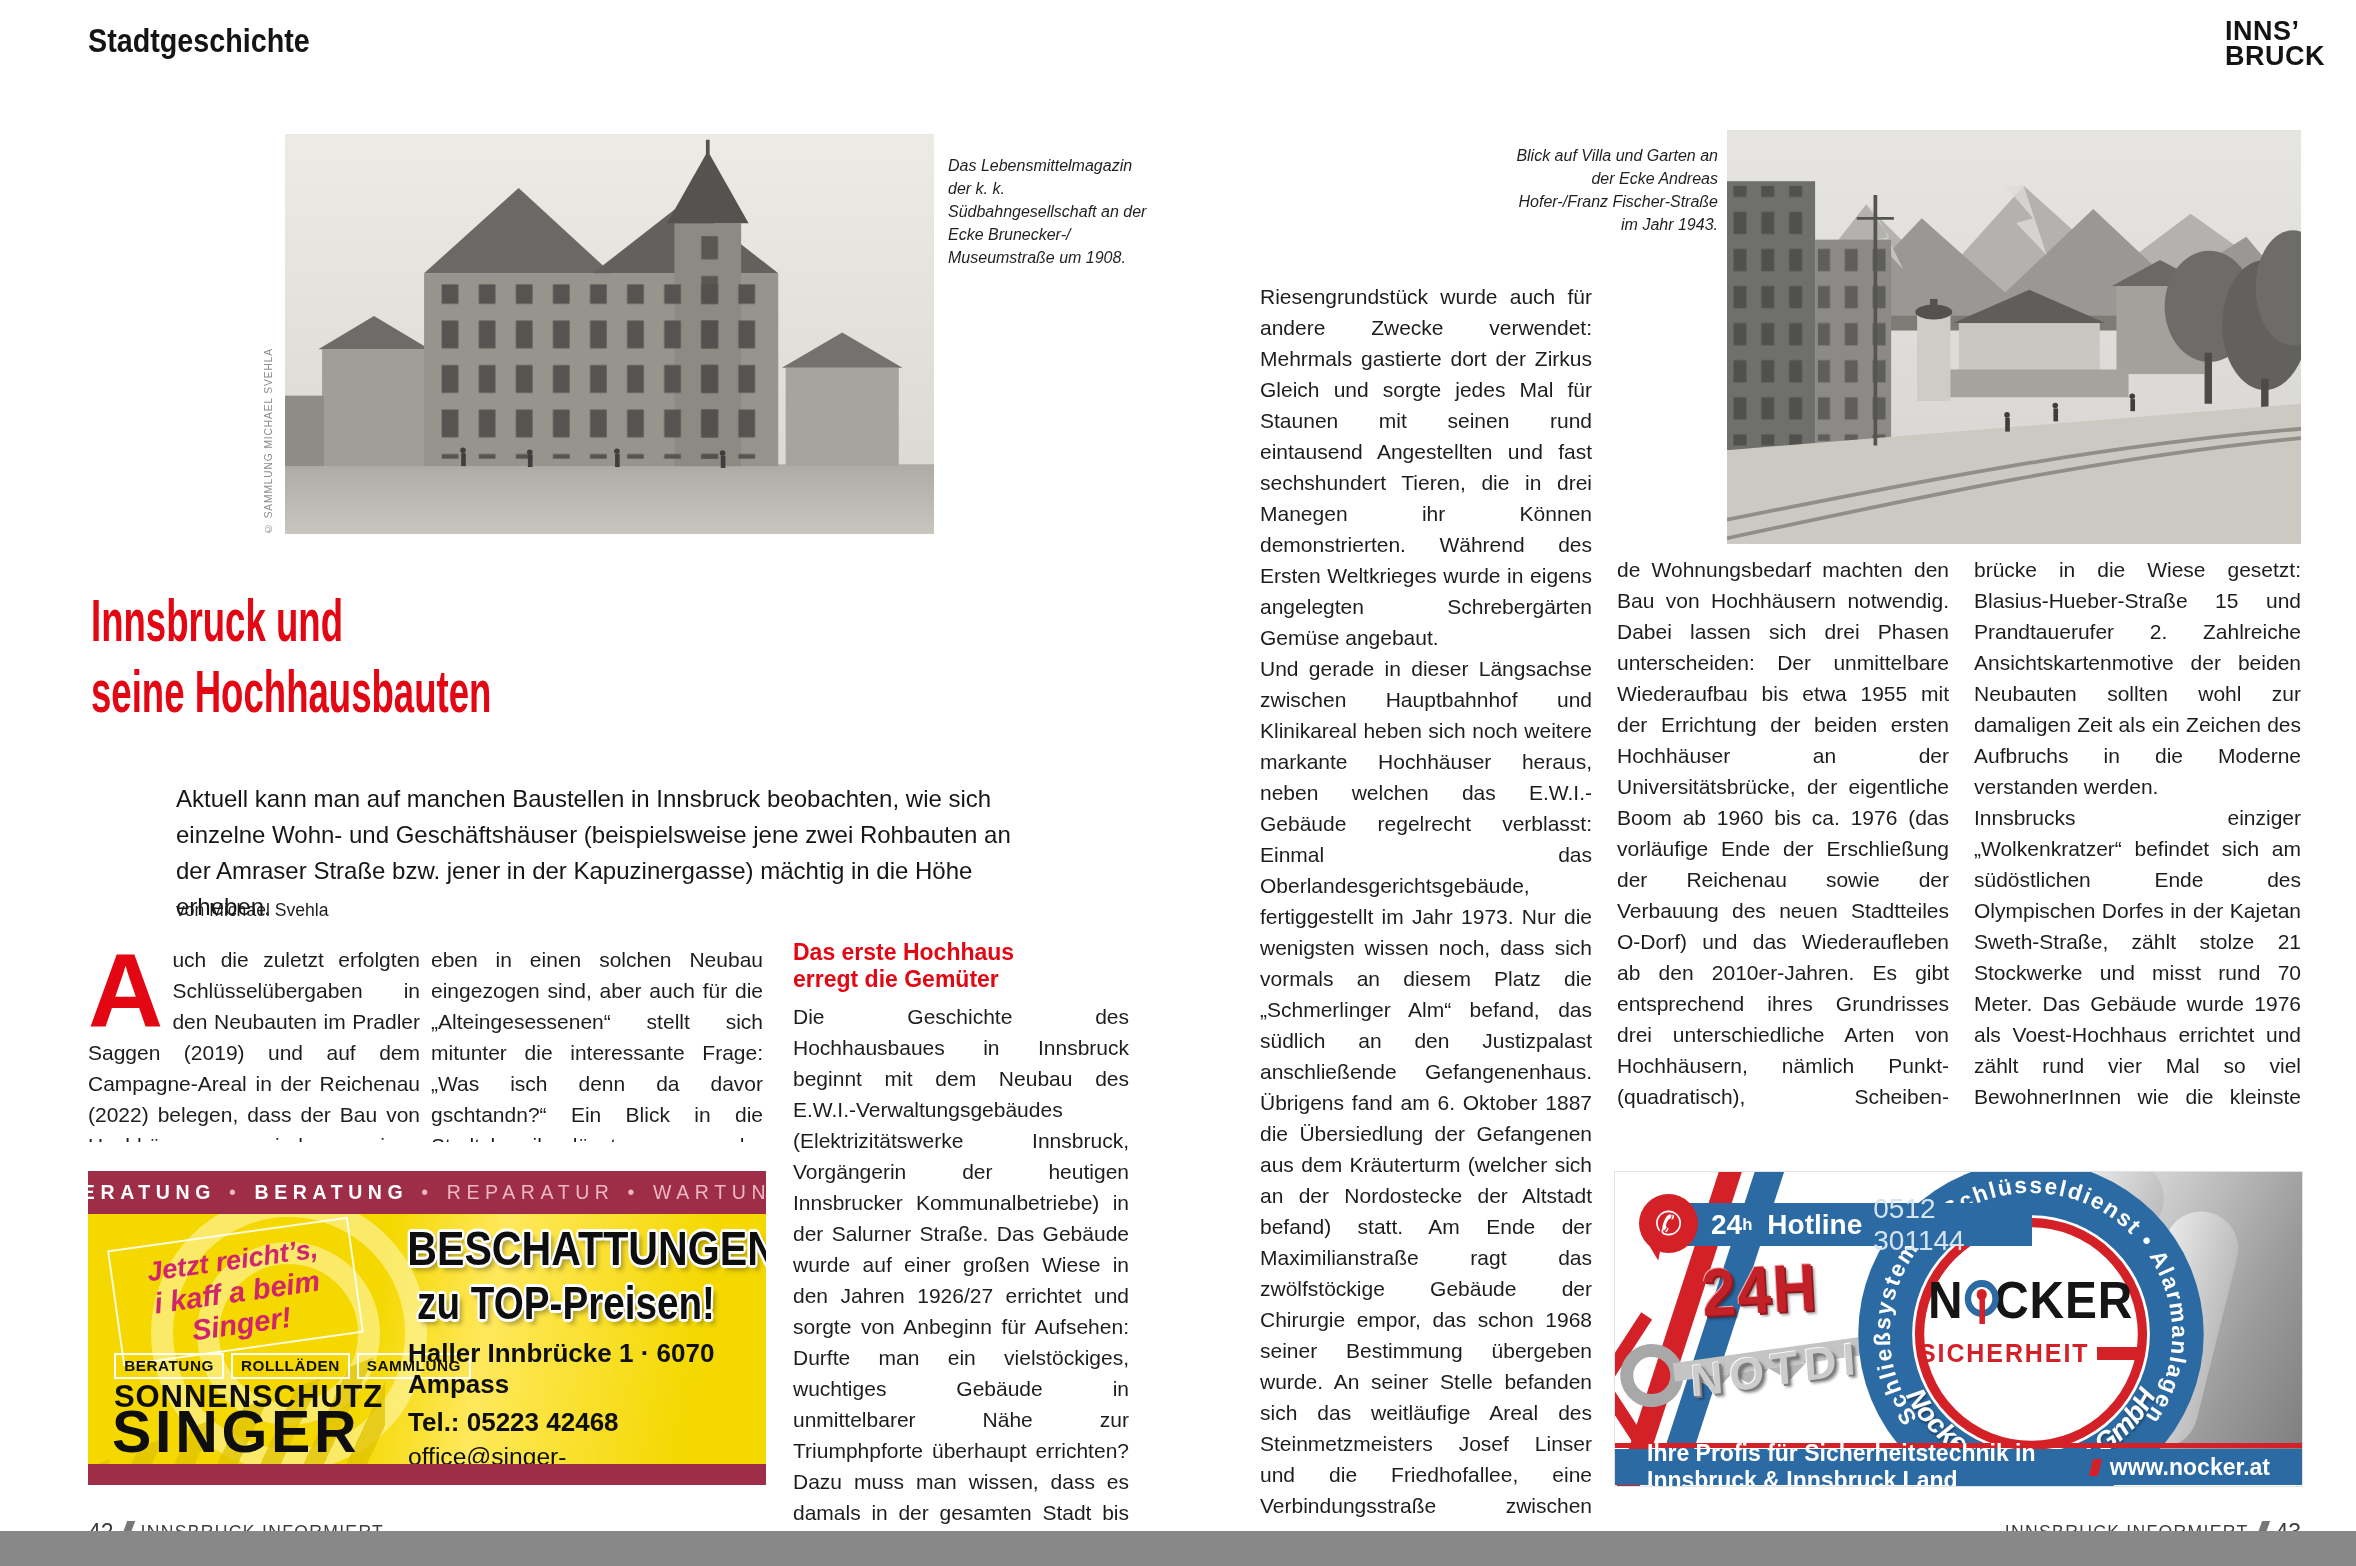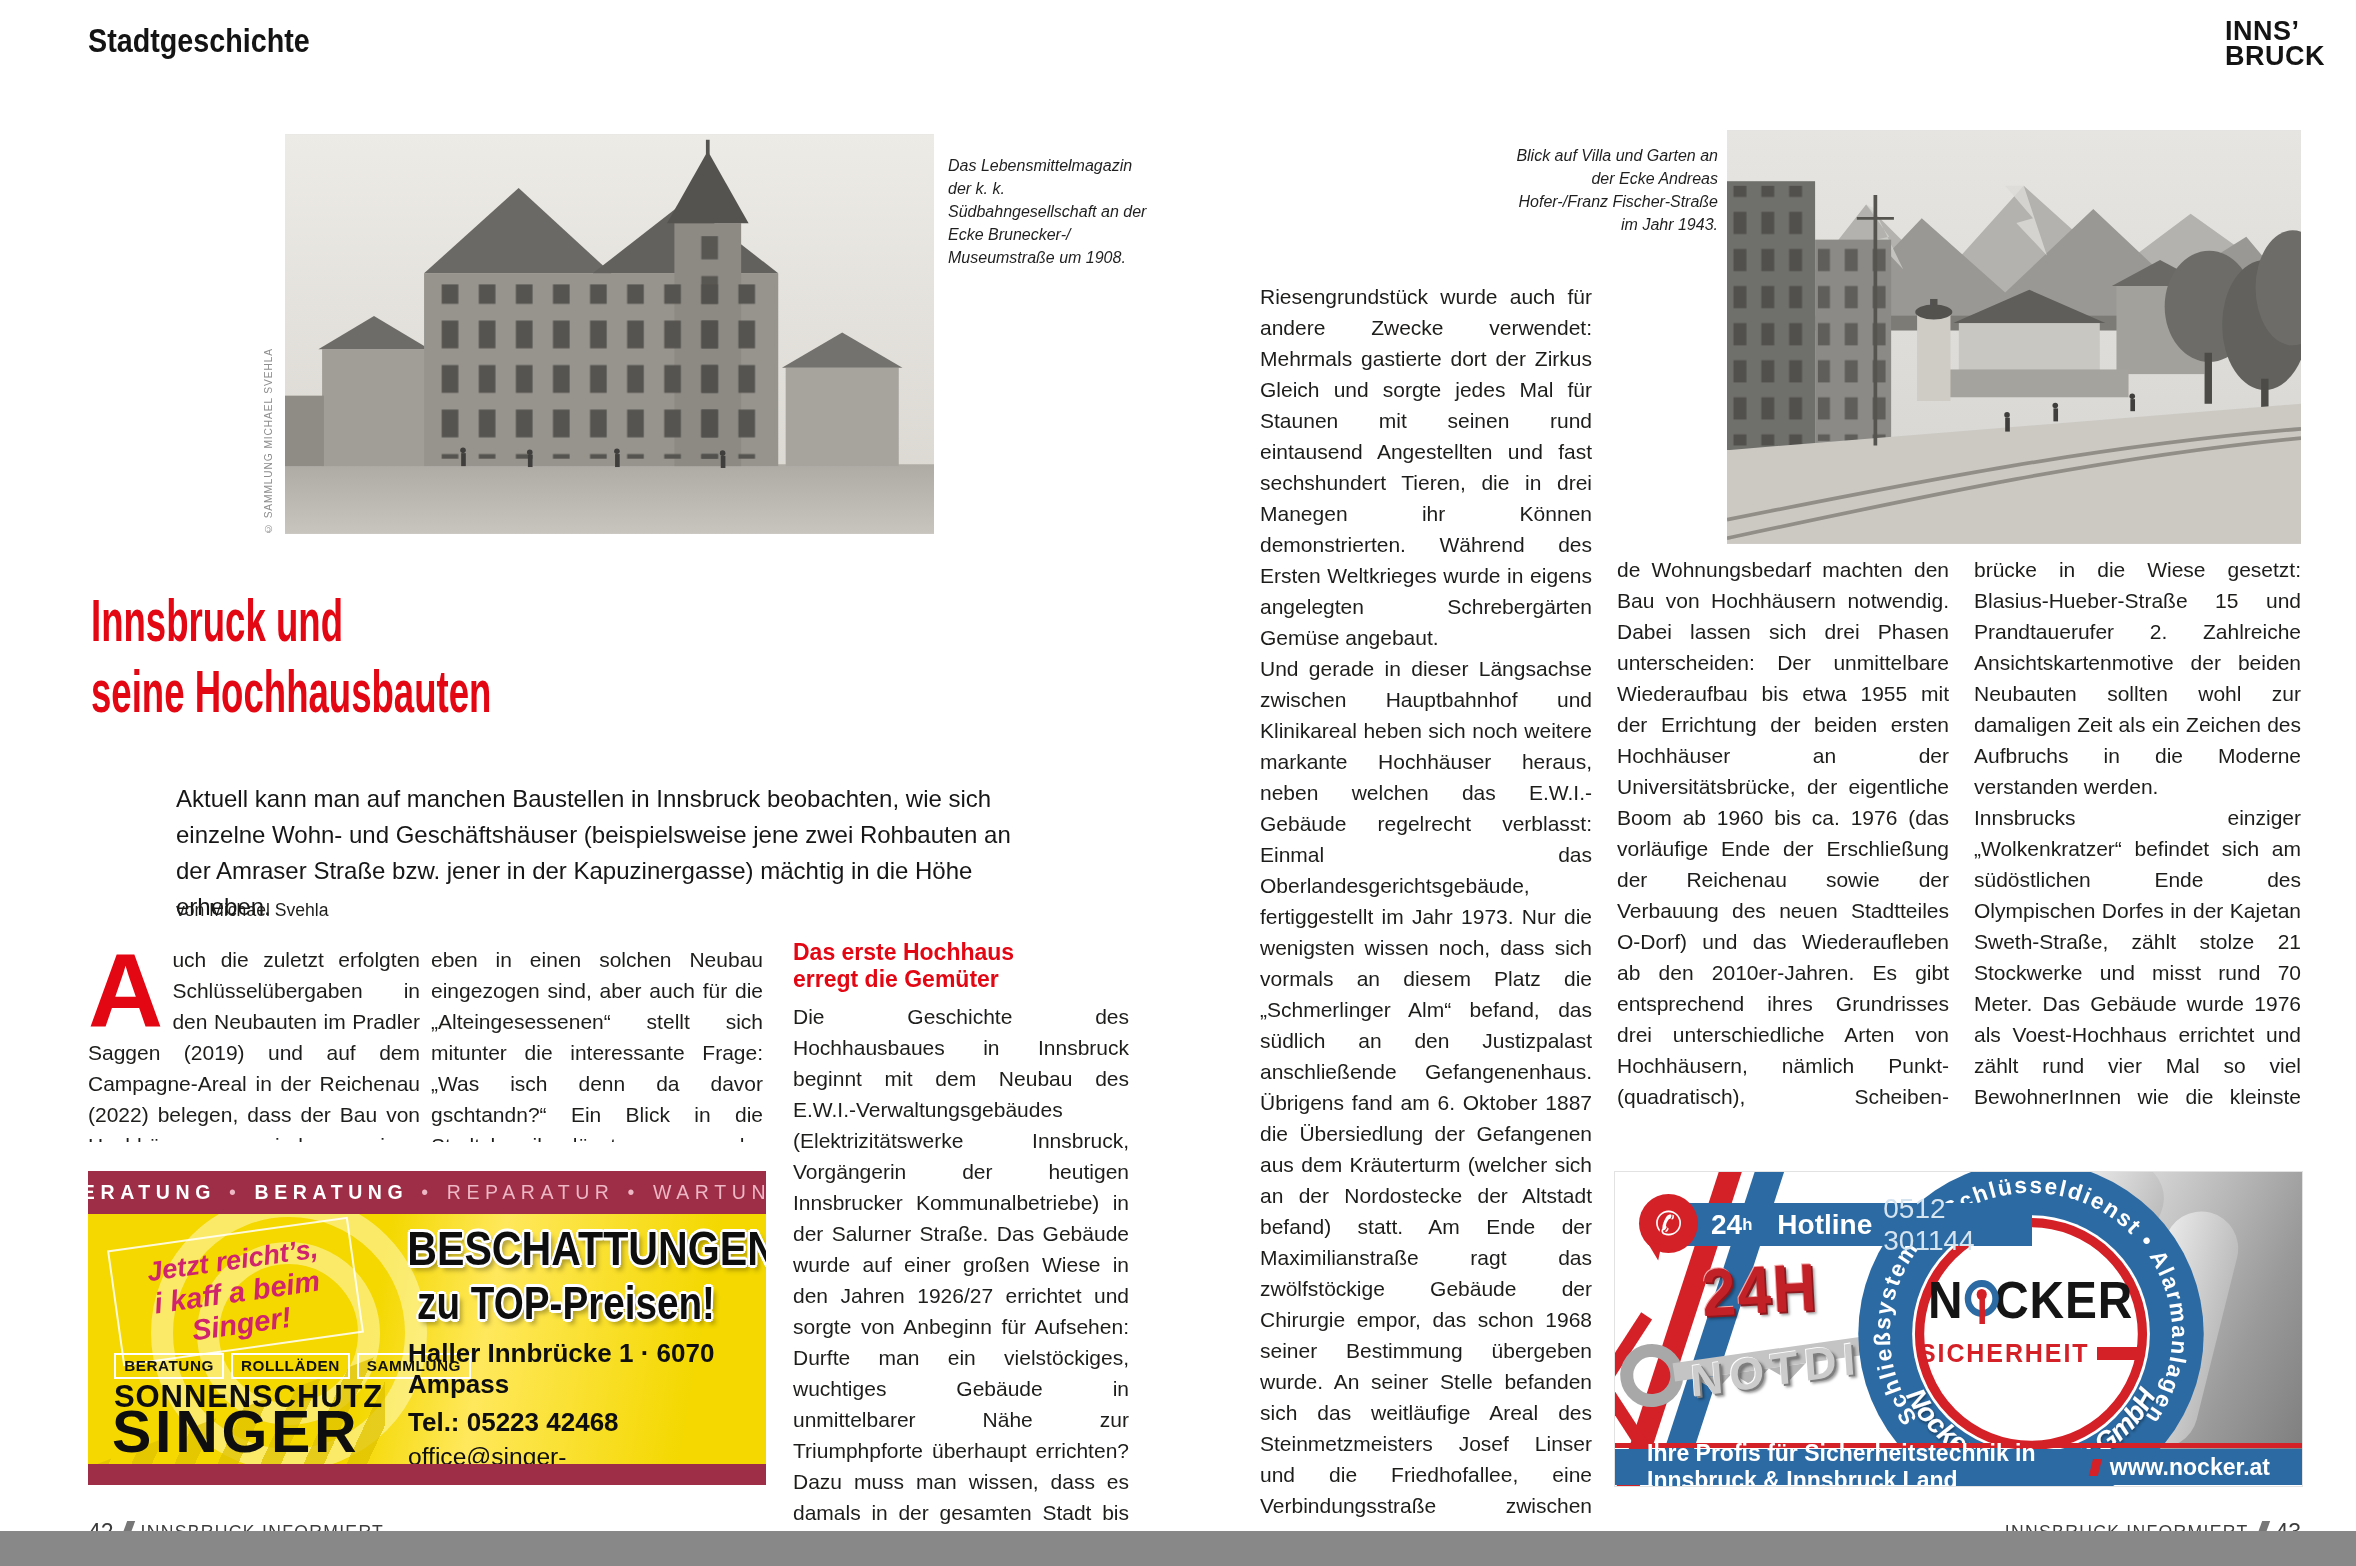--- a/index.html
+++ b/index.html
@@ -330,21 +330,21 @@
       <div class="keyblob" style="left:56px;top:223px;width:56px;height:13px;transform:rotate(40deg);"></div>
     </div>
     <div class="n-stripe red"></div>
     <div class="n-stripe blue"></div>
     <div class="chev a"></div>
     <div class="chev b"></div>
 
     <div class="hotline">
       <span class="bold">24</span>
         <sup>h</sup>
-        <span class="bold" style="margin-left:25px;text-align:center;">Hotline</span>
+        <span class="bold" style="margin-left:15px;text-align:center;">Hotline</span>
       <span class="num">0512 301144</span>
     </div>
     <div class="phone-bubble">✆</div>
 
     <div class="n-24h">24H</div>
     <svg class="n-key" width="399" height="130" viewBox="0 0 430 140">
       <g transform="rotate(-8 40 70)">
         <circle cx="44" cy="70" r="27" fill="none" stroke="#a8a8a8" stroke-width="14"></circle>
         <rect x="68" y="60" width="300" height="20" fill="#c4c4c4"></rect>
         <rect x="300" y="80" width="16" height="22" fill="#c4c4c4"></rect>

